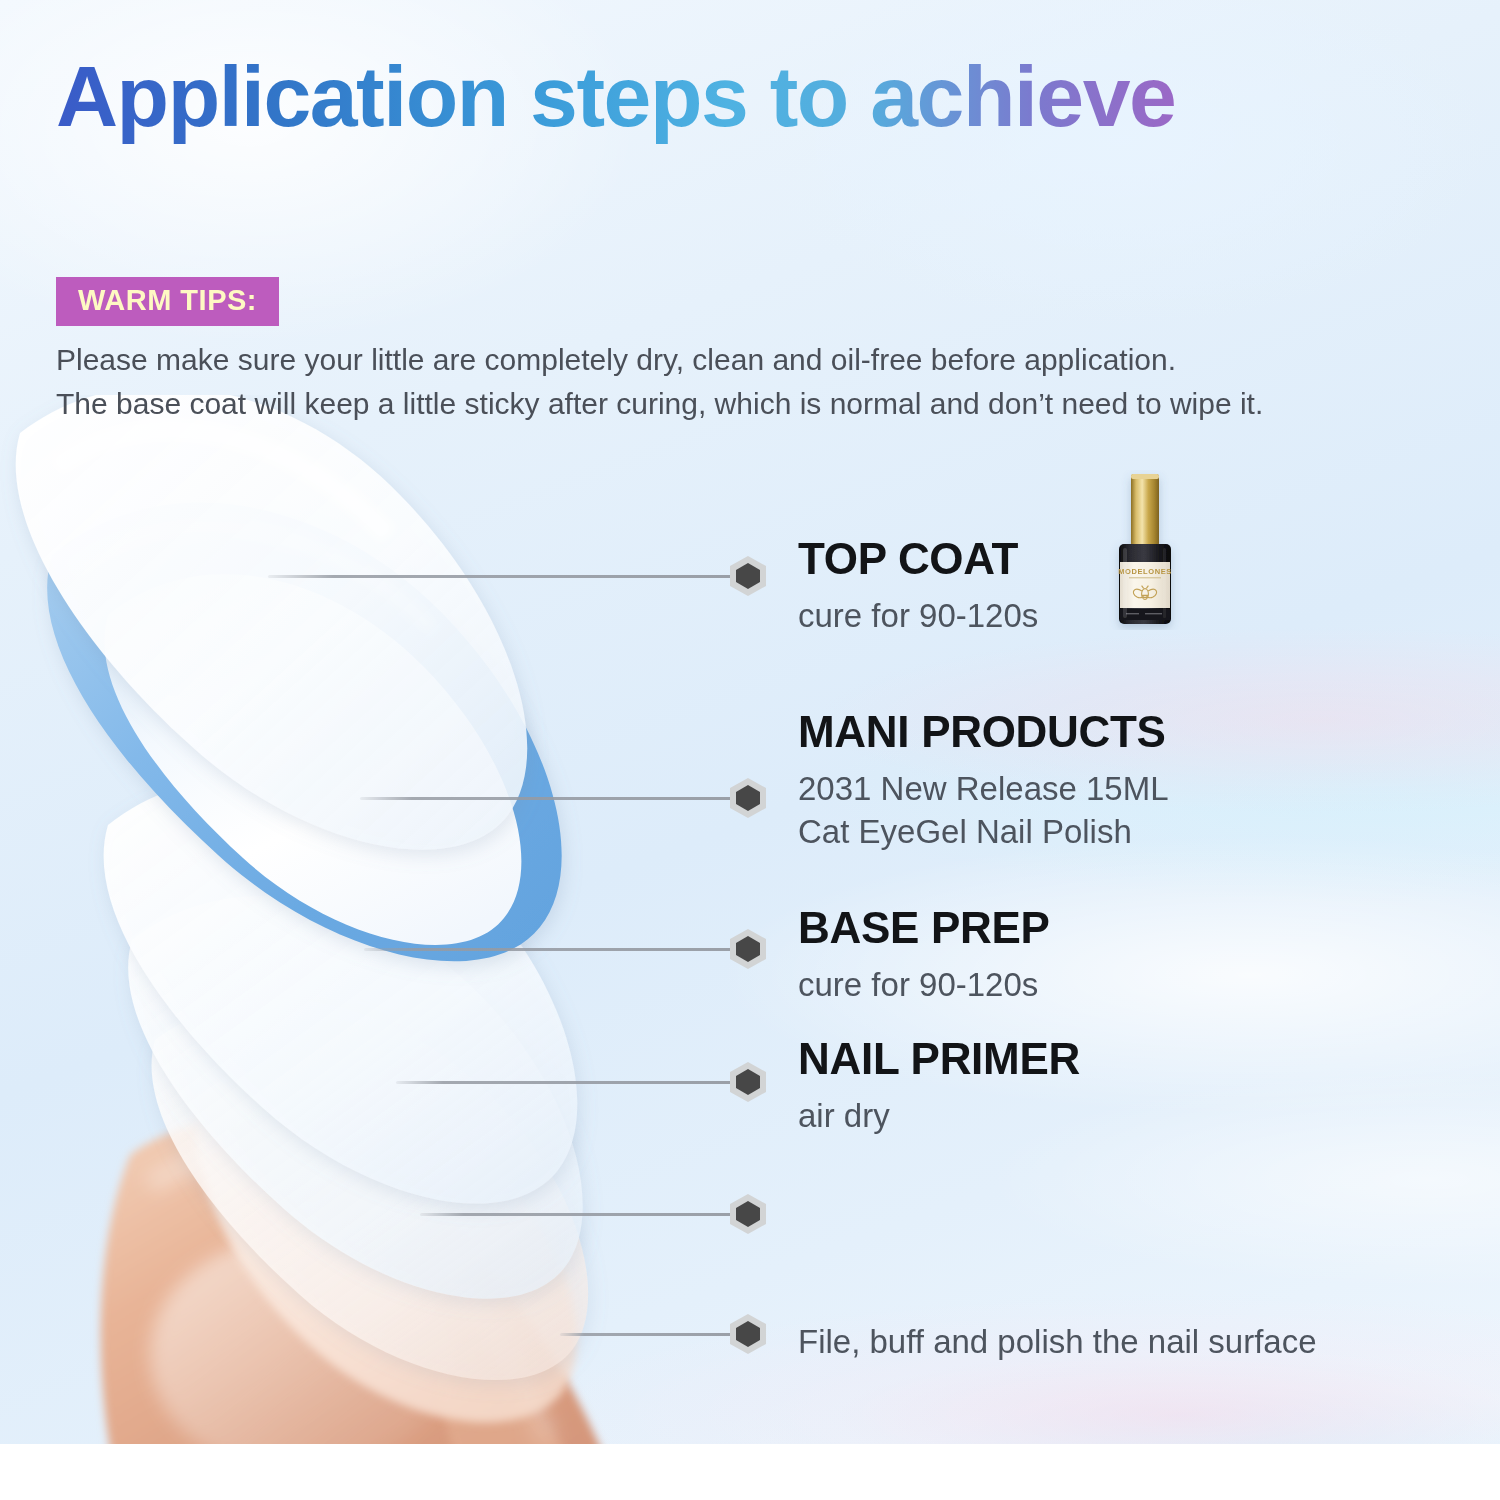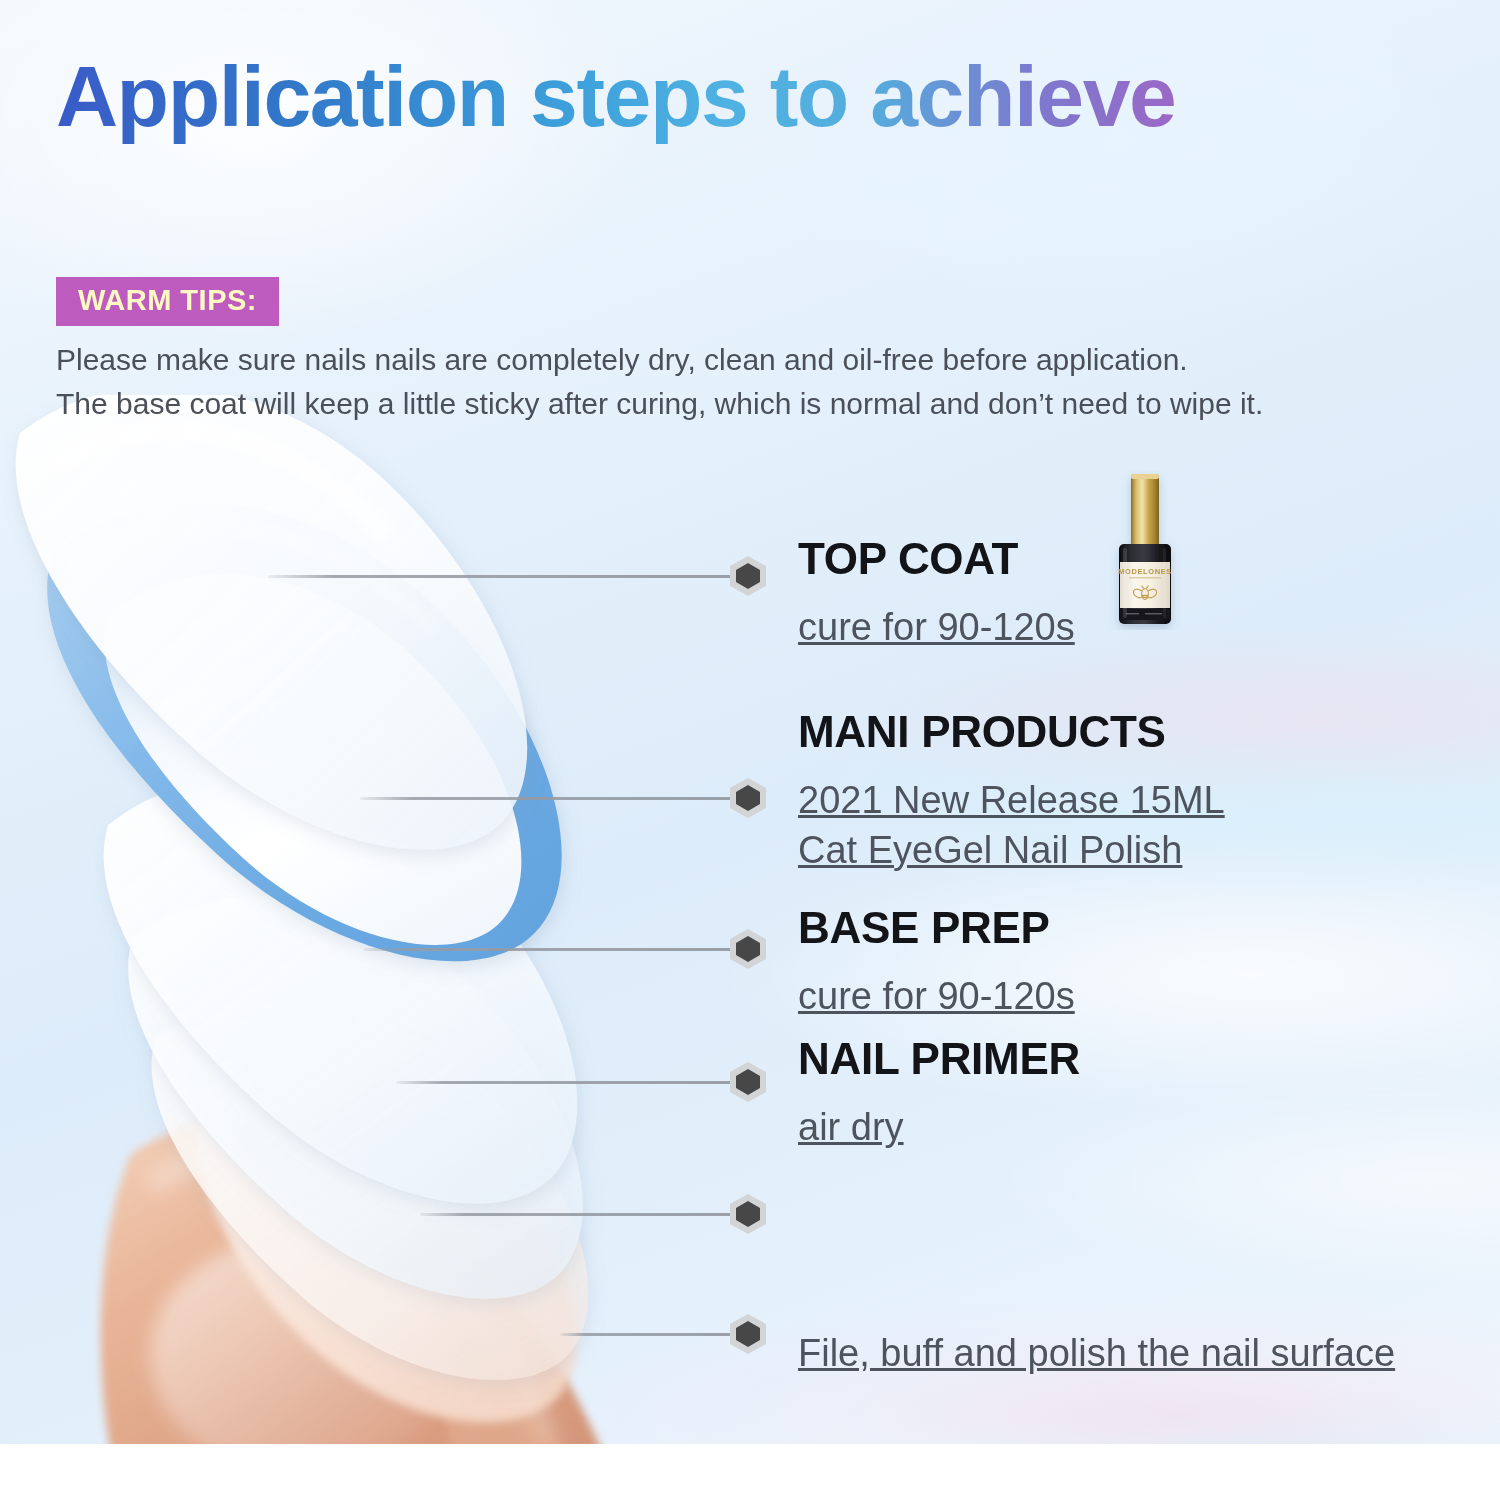--- a/index.html
+++ b/index.html
@@ -98,27 +98,26 @@
   .step-title {
     font-size:44px;
     font-weight:700;
     letter-spacing:-0.3px;
     color:#121417;
     line-height:1.12;
     white-space:nowrap;
   }
   .step-title.two-line { white-space:normal; width:420px; }
   .step-sub {
-    font-size:38px;
+    font-size:33px;
     font-weight:400;
     color:#4d545e;
     line-height:1.3;
-    margin-top:20px;
+    margin-top:12px;
     white-space:nowrap;
-    text-decoration:underline;
   }
   .step-sub .sub-line { display:block; }
   .inline-note {
     font-size:30px;
     font-weight:400;
     color:#2e333b;
     letter-spacing:0;
   }
 
   
@@ -225,21 +224,21 @@
     </svg>
   </div>
 
   <h1 id="title">
     <span class="line">Application steps to achieve</span>
   </h1>
 
   <div id="warm-tips" style="background:#BD5CBE;">WARM TIPS:</div>
 
   <div id="tips-body">
-    <span class="line">Please make sure nails nails are completely dry, clean and oil-free before application.</span>
+    <span class="line">Please make sure your little are completely dry, clean and oil-free before application.</span>
     <span class="line">The base coat will keep a little sticky after curing, which is normal and don’t need to wipe it.</span>
   </div>
 
   <div class="connector" style="left:268px; top:575px;  width:465px;"></div>
   <div class="connector" style="left:360px; top:797px;  width:373px;"></div>
   <div class="connector" style="left:364px; top:948px;  width:369px;"></div>
   <div class="connector" style="left:396px; top:1081px; width:337px;"></div>
   <div class="connector" style="left:420px; top:1213px; width:313px;"></div>
   <div class="connector" style="left:560px; top:1333px; width:173px;"></div>
 
@@ -283,21 +282,21 @@
   <div class="step" style="top:534px;">
     <div class="step-title">TOP COAT</div>
     <div class="step-sub">
       <span class="sub-line">cure for 90-120s</span>
     </div>
   </div>
 
   <div class="step" style="top:707px;">
     <div class="step-title">MANI PRODUCTS</div>
     <div class="step-sub">
-      <span class="sub-line">2021 New Release 15ML</span>
+      <span class="sub-line">2031 New Release 15ML</span>
       <span class="sub-line">Cat EyeGel Nail Polish</span>
     </div>
   </div>
 
   <div class="step" style="top:903px;">
     <div class="step-title">BASE PREP</div>
     <div class="step-sub">
       <span class="sub-line">cure for 90-120s</span>
     </div>
   </div>

